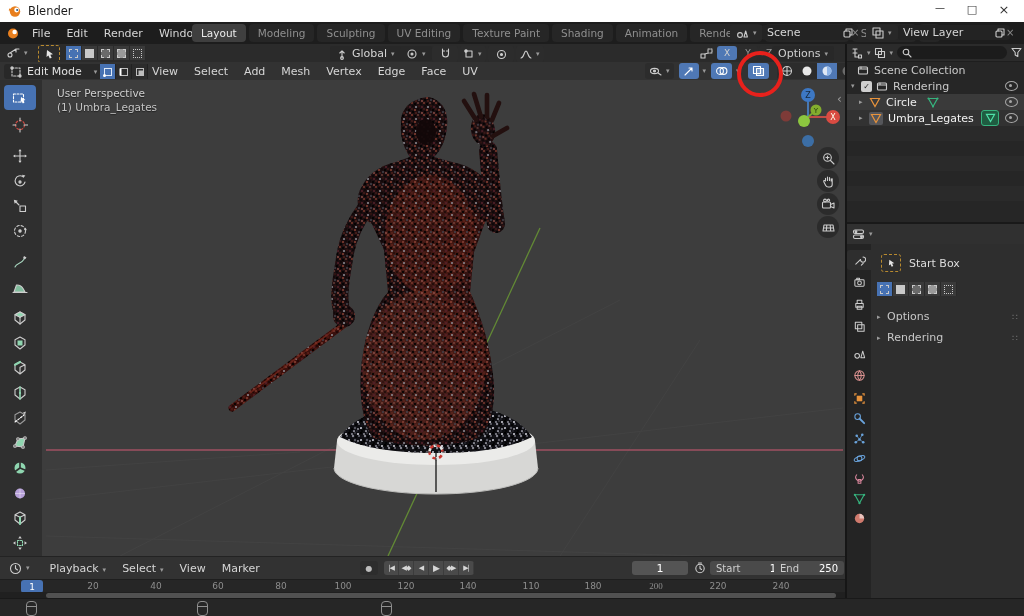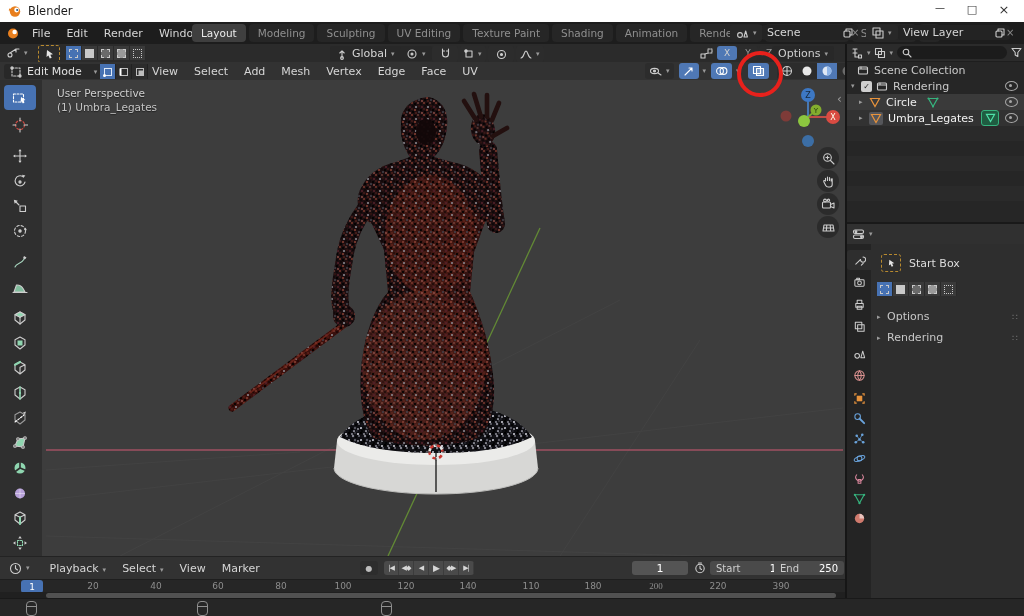--- a/index.html
+++ b/index.html
@@ -632,21 +632,21 @@
       <span class="ruler-tick" style="left:156px;">40</span>
       <span class="ruler-tick" style="left:218px;">60</span>
       <span class="ruler-tick" style="left:281px;">80</span>
       <span class="ruler-tick" style="left:343px;">100</span>
       <span class="ruler-tick" style="left:406px;">120</span>
       <span class="ruler-tick" style="left:468px;">140</span>
       <span class="ruler-tick" style="left:531px;">110</span>
       <span class="ruler-tick" style="left:593px;">180</span>
       <span class="ruler-tick" style="left:656px;font-family:Liberation Serif, serif;">200</span>
       <span class="ruler-tick" style="left:718px;">220</span>
-      <span class="ruler-tick" style="left:781px;">390</span>
+      <span class="ruler-tick" style="left:781px;">240</span>
       <span class="abs" style="left:21px;top:0;width:22px;height:13px;background:#4772b3;border-radius:3px;color:#fff;font-size:9px;display:flex;align-items:center;justify-content:center;">1</span>
       <span class="abs" style="left:31px;top:13px;width:2px;height:9px;background:#4772b3;"></span>
     </div>
 
     <div class="abs" style="left:0;top:35px;width:845px;height:7px;background:#202020;">
       <span class="abs" style="left:46px;top:1px;width:790px;height:5px;background:#515151;border-radius:3px;"></span>
     </div>
   </div>
 
   <div class="abs" style="left:845px;top:44px;width:179px;height:554px;background:#262626;border-left:2px solid #161616;">

